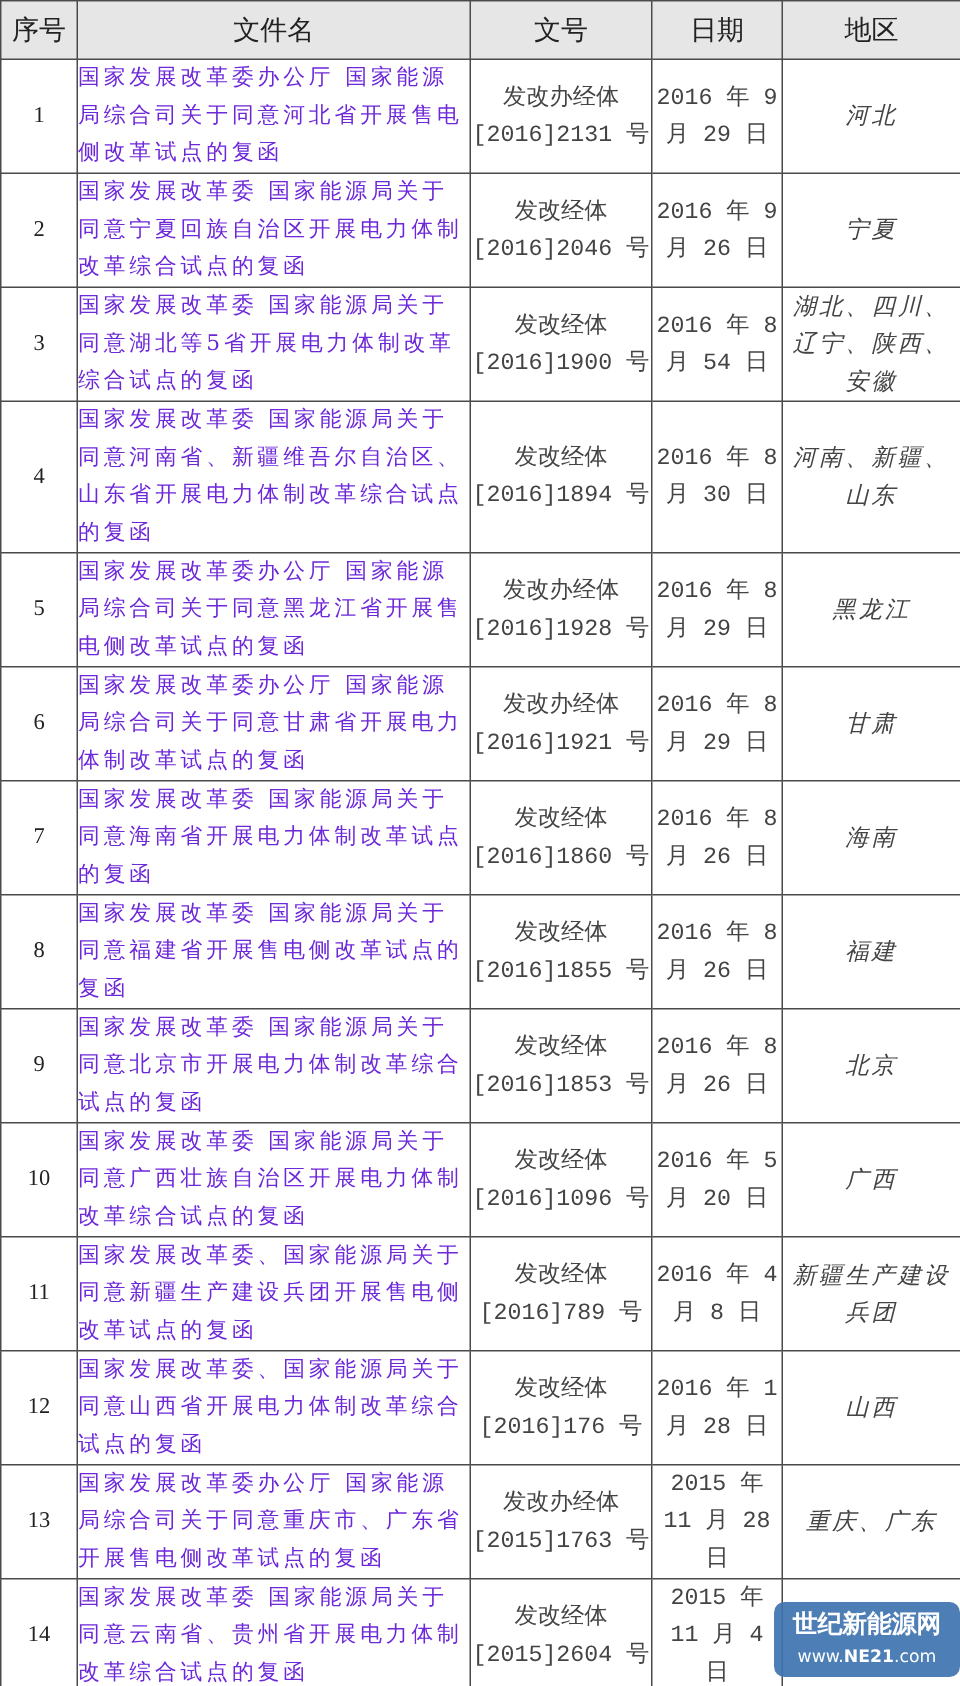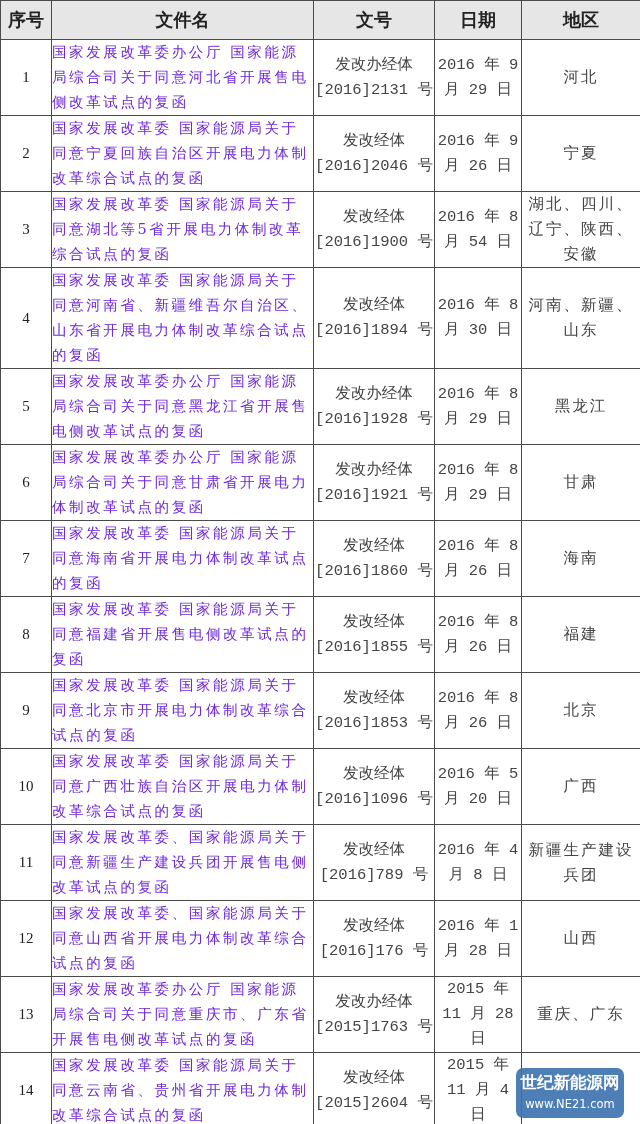--- a/index.html
+++ b/index.html
@@ -1,36 +1,36 @@
 <!DOCTYPE html>
 <html><head>
 <meta charset="utf-8">
 <style>
   html, body { margin: 0; padding: 0; background: #ffffff; }
   body { width: 640px; height: 1124px; overflow: hidden; position: relative;
          font-family: "DejaVu Serif", "Liberation Serif", serif; color: #333333; }
   table.doc { border-collapse: collapse; table-layout: fixed; width: 640px;
               position: absolute; left: 0; top: 0; }
   table.doc td, table.doc th { border: 1.5px solid #4a4a4a; padding: 0; }
-  table.doc th { background: #e6e6e6; height: 38px; font-size: 18px; font-weight: bold;
+  table.doc th { background: #e6e6e6; height: 38px; font-size: 18px; font-weight: normal;
                  font-family: "DejaVu Sans", "Liberation Sans", sans-serif; color: #222222; }
   td.idx { text-align: center; font-size: 15px; font-family: "Liberation Serif", serif; color:#222; }
   td.name { text-align: left; font-size: 14.5px; line-height: 25px; padding: 0 6px 0 9px;
             letter-spacing: 2.6px; color: #6d28d9; word-break: break-all; }
   td.docno, td.date, td.region { text-align: center; font-size: 15.5px; line-height: 25px; color:#444; }
   td.docno span, td.date span { display: block; font-family: Liberation Mono, monospace; }
-  td.region { letter-spacing: 2px; padding: 0 6px; }
+  td.region { letter-spacing: 2px; padding: 0 6px; font-style: italic; }
   tr.r { height: 75px; }
   tr.r.tall { height: 100px; }
-  .wm { position: absolute; left: 516px; top: 1068px; width: 108px; height: 50px;
+  .wm { position: absolute; left: 516px; top: 1068px; width: 124px; height: 50px;
         background: #3e74b0; border-radius: 7px; color: #ffffff; text-align: center;
         font-family: "DejaVu Sans", "Liberation Sans", sans-serif; opacity: 0.92; }
   .wm .t1 { font-size: 16.5px; font-weight: bold; line-height: 24px; padding-top: 3px; letter-spacing: 0px; }
   .wm .t2 { font-size: 11.5px; line-height: 18px; }
-  .wm .t2 b { font-weight: normal; }
+  .wm .t2 b { font-weight: bold; }
 </style>
 </head>
 <body>
 
 <table class="doc">
   <colgroup>
     <col style="width:51px">
     <col style="width:262px">
     <col style="width:121px">
     <col style="width:87px">

